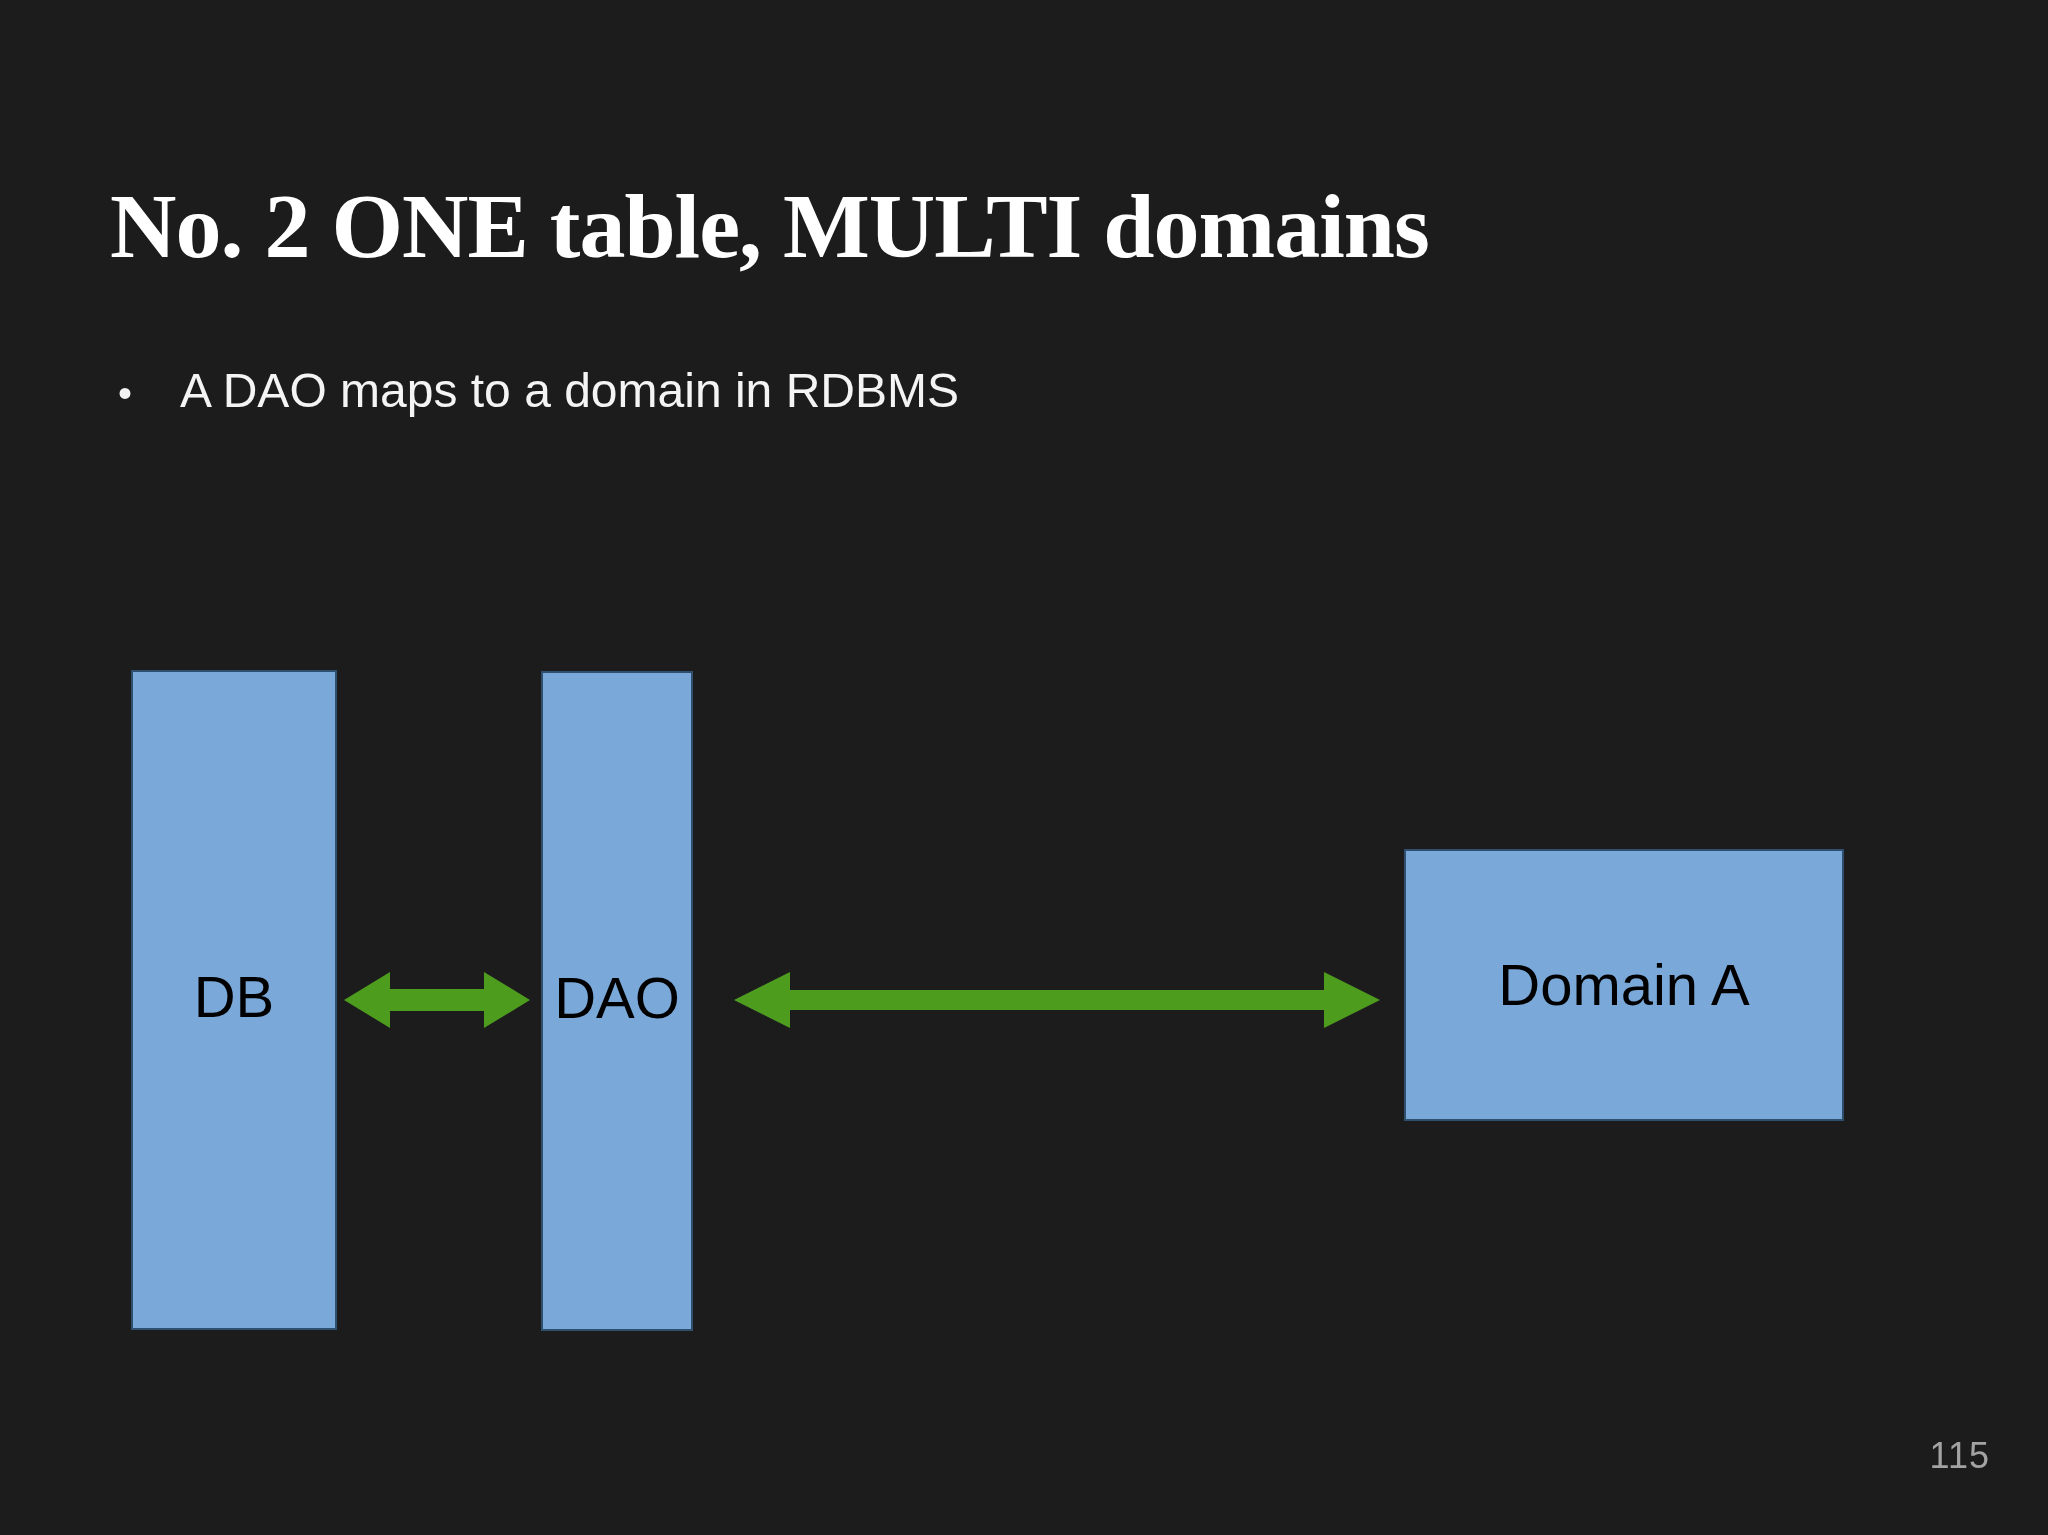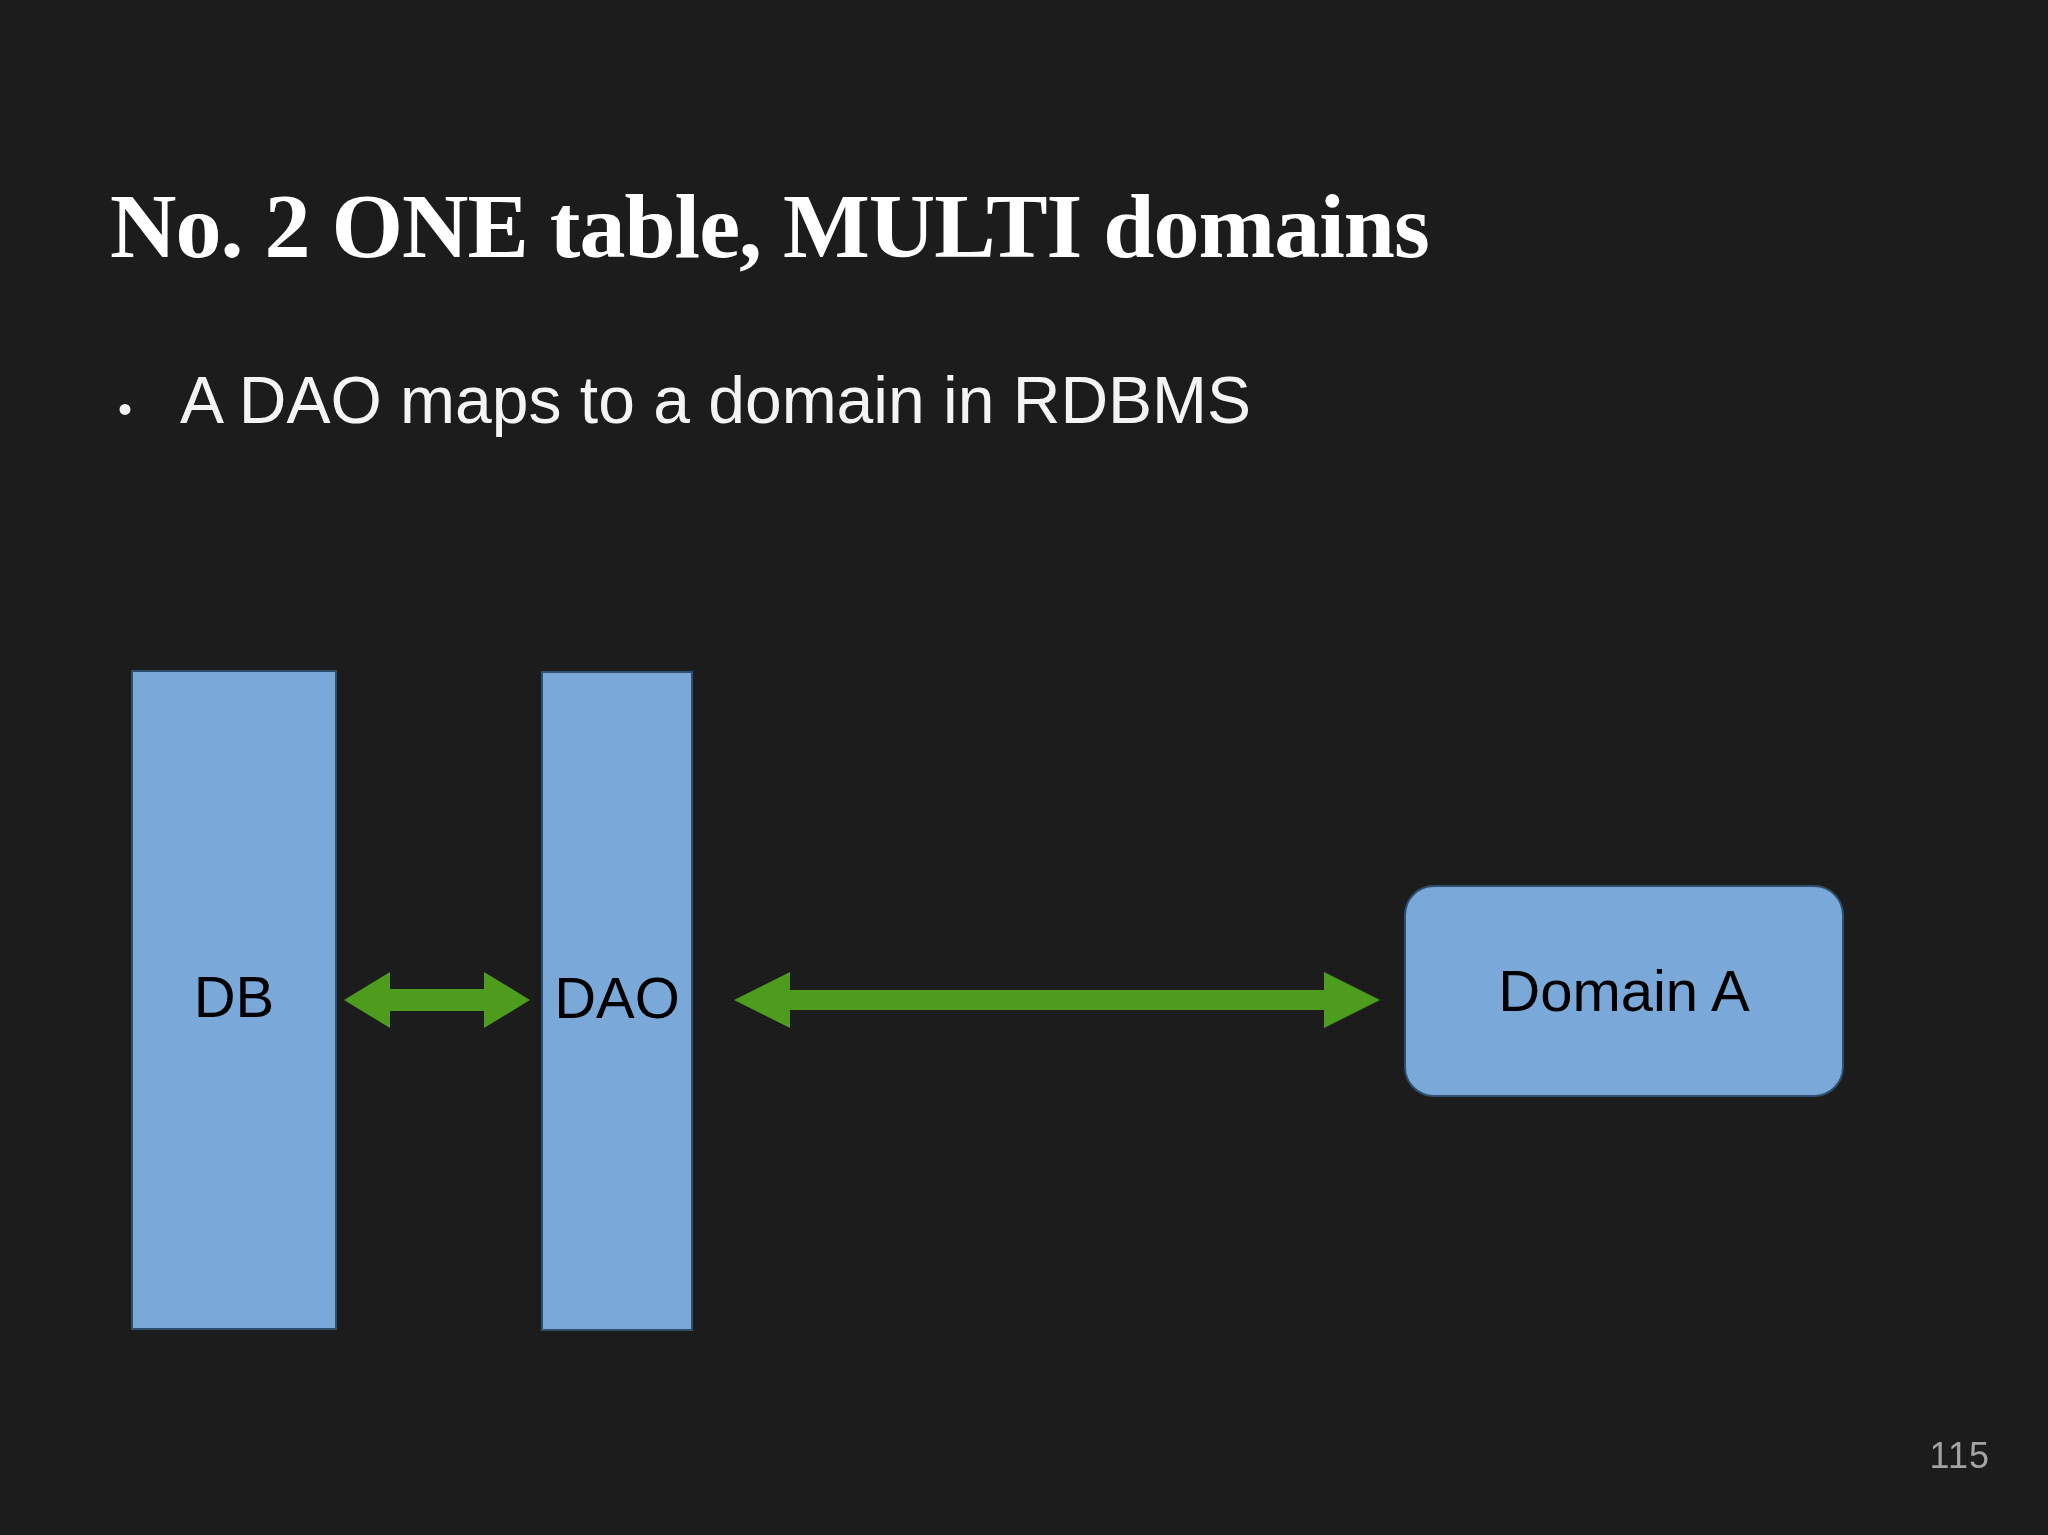--- a/index.html
+++ b/index.html
@@ -45,21 +45,21 @@
   }
   .bullet-marker {
     font-size: 40px;
     line-height: 1;
     width: 62px;
     flex: 0 0 62px;
     color: #f2f2f2;
   }
   .bullet-text {
     font-family: "Liberation Sans", sans-serif;
-    font-size: 66px;
+    font-size: 48px;
     line-height: 1.05;
     color: #f4f4f4;
     white-space: nowrap;
   }
 
   
   #diagram {
     position: absolute;
     left: 0;
     top: 0;
@@ -100,24 +100,23 @@
     width: 152px;
     height: 660px;
   }
   #box-dao .node-label {
     position: absolute;
     top: 296px;
   }
 
   #box-domain-a {
     left: 1404px;
-    top: 885px;
+    top: 849px;
     width: 440px;
-    height: 212px;
-    border-radius: 30px;
+    height: 272px;
   }
 
   .arrow-svg {
     position: absolute;
     overflow: visible;
   }
   #arrow-db-dao {
     left: 344px;
     top: 962px;
   }

